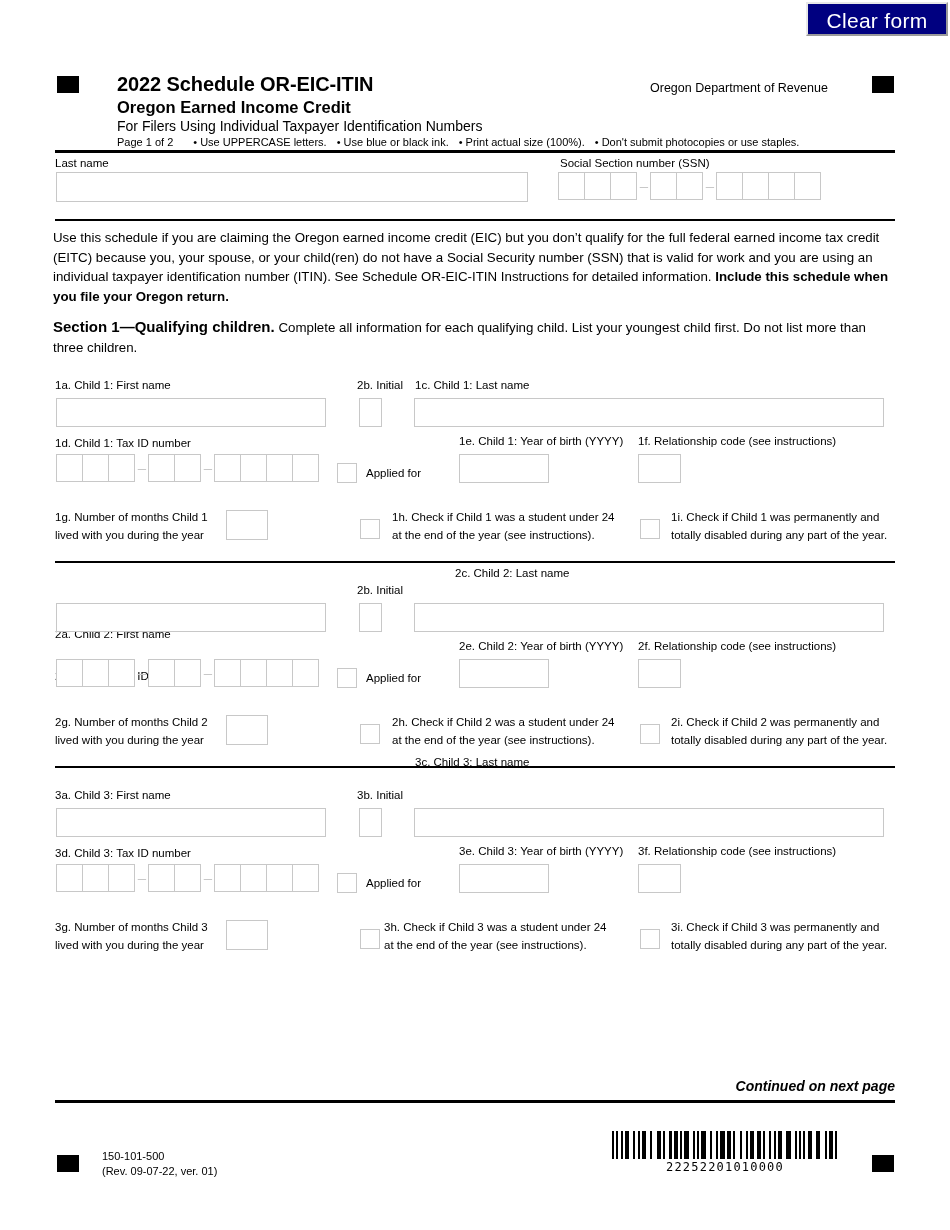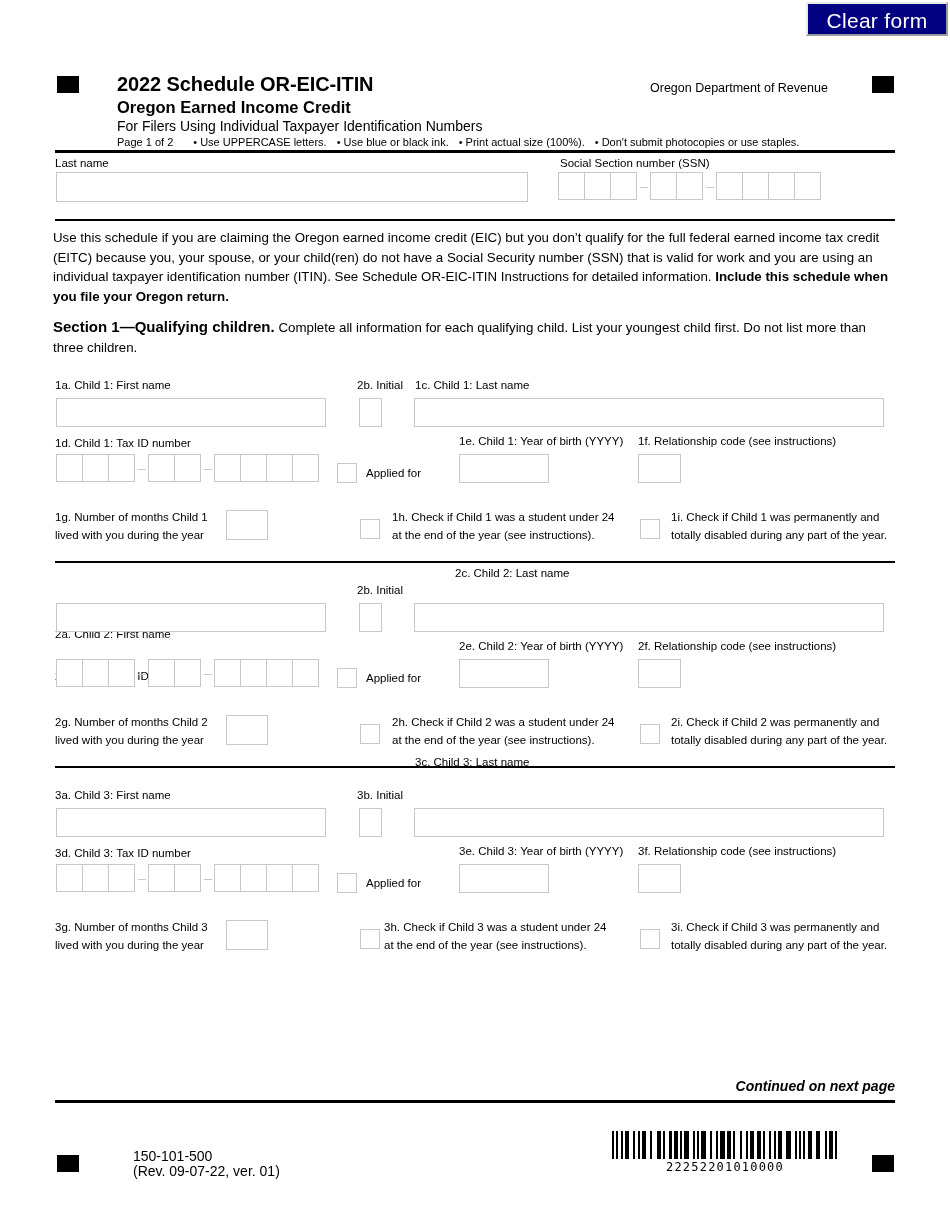--- a/index.html
+++ b/index.html
@@ -118,22 +118,22 @@
     font-size: 13.3px; line-height: 19.5px;
   }
   .sect-head .big { font-size: 15px; font-weight: bold; }
 
   
   .cont-next {
     position: absolute; right: 55px; top: 1078px;
     font-size: 14px; font-weight: bold; font-style: italic;
   }
   .form-no {
-    position: absolute; left: 133px; top: 1149px;
-    font-size: 14px; line-height: 15px;
+    position: absolute; left: 102px; top: 1149px;
+    font-size: 11px; line-height: 15px;
   }
   .barcode-wrap { position: absolute; left: 612px; top: 1131px; width: 226px; }
   .barcode { display: flex; align-items: flex-end; height: 28px; }
   .barcode i { display: block; height: 28px; background: #000; }
   .barcode-num {
     text-align: center; font-family: "DejaVu Sans Mono", monospace;
     font-size: 12px; letter-spacing: 1.2px; margin-top: 1px; color: #000;
   }
 </style>
 </head>

